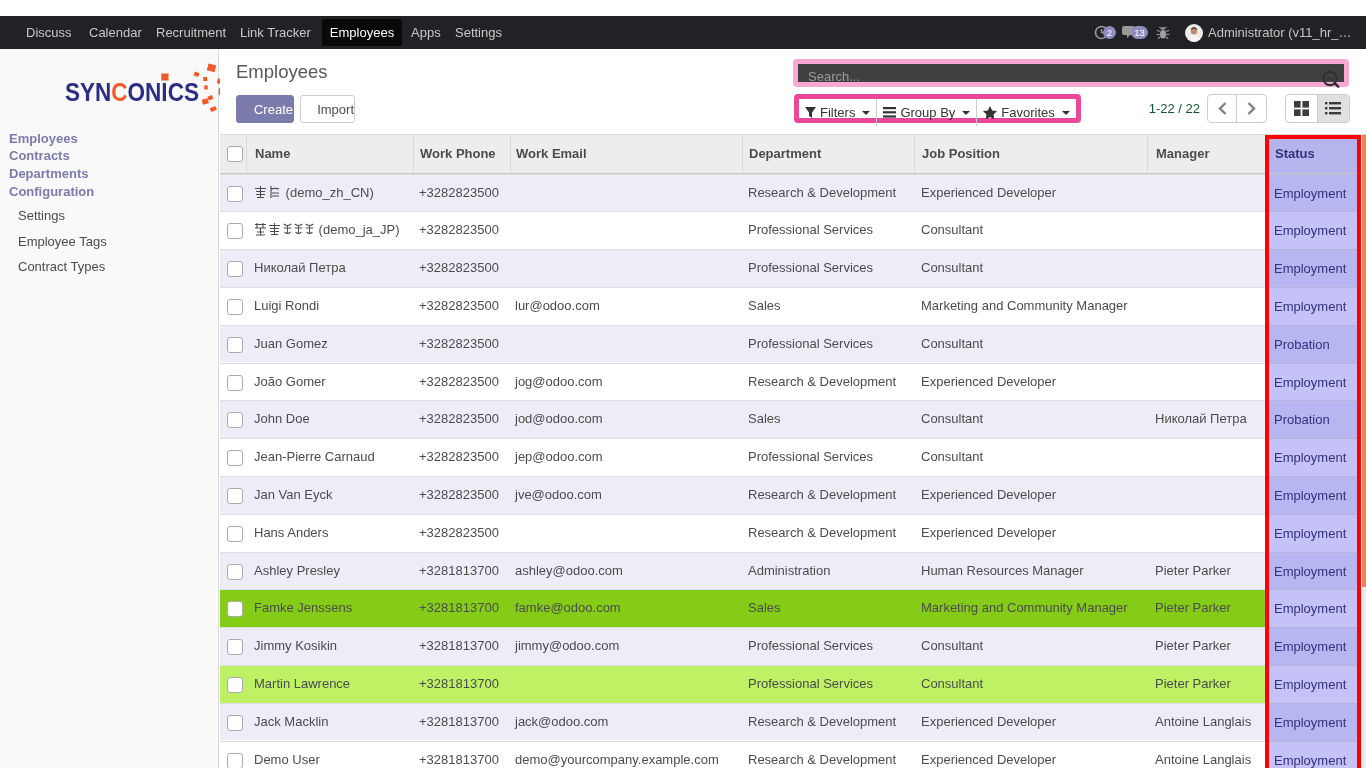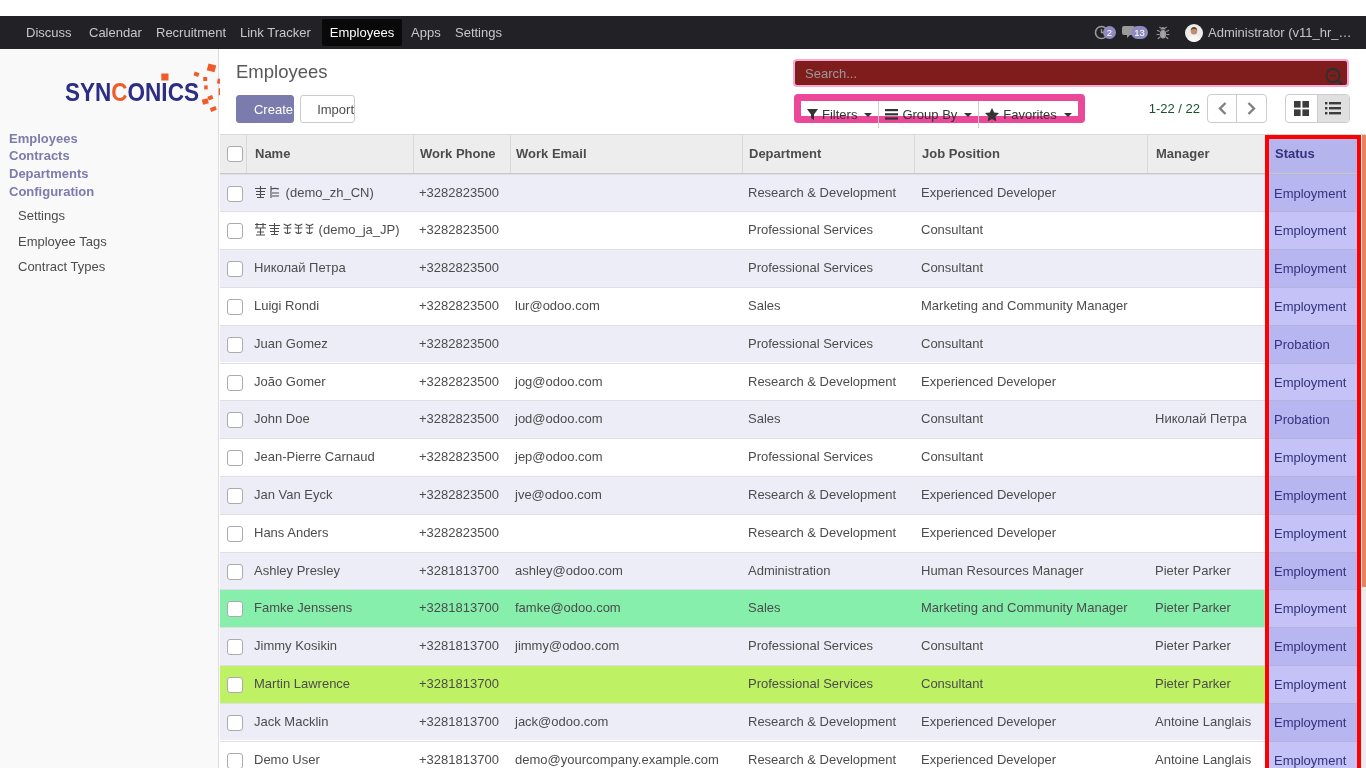--- a/index.html
+++ b/index.html
@@ -21,24 +21,24 @@
 .menu2 { position:absolute; left:18px; font-size:13px; color:#4c4c4c; }
 #powered { position:absolute; left:0; top:718px; width:219px; text-align:center; font-size:12px; color:#888; }
 #powered b { color:#701a75; }
 
 
 #cp { position:absolute; left:220px; top:33px; width:1146px; height:85.5px; background:#fff; border-bottom:1px solid #d9d9d9; }
 #title { position:absolute; left:16px; top:11.5px; font-size:18.5px; color:#585858; }
 .btn { position:absolute; top:46px; height:28px; font-size:13px; border-radius:3px; text-align:right; line-height:27px; }
 #btn-create { left:16px; width:58px; background:#7c7bad; color:#fff; border:1px solid #7c7bad; }
 #btn-import { left:80px; width:55px; background:#fff; color:#4c4c4c; border:1px solid #ccc; }
-#search { position:absolute; left:573px; top:10px; width:555.5px; height:28px; border:2px solid #f9a8d4; border-radius:4px; background:#7f1d1d; }
+#search { position:absolute; left:573px; top:10px; width:555.5px; height:28px; border:5px solid #f9a8d4; border-radius:4px; background:#404040; }
 #search .ph { position:absolute; left:10px; top:0; line-height:25px; font-size:13px; color:#999; }
 #search svg { position:absolute; right:2.5px; top:4.8px; }
-#fgroup { position:absolute; left:574px; top:45px; height:29px; display:flex; border:7px solid #ec4899; border-radius:4px; background:#fff; }
+#fgroup { position:absolute; left:574px; top:45px; height:29px; display:flex; border:5px solid #ec4899; border-radius:4px; background:#fff; }
 #fgroup .fb { height:27px; line-height:27px; font-size:13px; color:#333; padding:0 6px; border-right:1px solid #ccc; display:flex; align-items:center; gap:4px; }
 #fgroup .fb:last-child { border-right:none; }
 .caret { display:inline-block; width:0; height:0; border-left:4px solid transparent; border-right:4px solid transparent; border-top:4px solid #333; margin-left:3px; }
 #pager { position:absolute; left:860px; top:45px; width:120px; text-align:right; font-size:13px; color:#14532d; line-height:29px; }
 #pgbtns { position:absolute; left:987px; top:45px; width:60px; height:29px; border:1px solid #ccc; border-radius:4px; background:#fff; display:flex; }
 #pgbtns .pb { width:29px; height:27px; display:flex; align-items:center; justify-content:center; }
 #pgbtns .pb:first-child { border-right:1px solid #ccc; }
 #vsw { position:absolute; left:1064.5px; top:45px; width:65px; height:29px; border:1px solid #ccc; border-radius:4px; background:#fff; display:flex; }
 #vsw .vb { width:31.5px; height:27px; display:flex; align-items:center; justify-content:center; }
 #vsw .vb.on { background:#e0e0e0; border-left:1px solid #ccc; border-radius:0 3px 3px 0; }
@@ -328,21 +328,21 @@
 <div class="row" style="top:535.5px;background:#ededf7">
       <span class="cb"></span>
       <span class="c c1">Ashley Presley</span>
       <span class="c c2">+3281813700</span>
       <span class="c c3">ashley@odoo.com</span>
       <span class="c c4">Administration</span>
       <span class="c c5">Human Resources Manager</span>
       <span class="c c6">Pieter Parker</span>
       <span class="st" style="background:#b8b6f0">Employment</span>
     </div>
-<div class="row" style="top:573.3px;background:#86efac">
+<div class="row" style="top:573.3px;background:#84cc16">
       <span class="cb"></span>
       <span class="c c1">Famke Jenssens</span>
       <span class="c c2">+3281813700</span>
       <span class="c c3">famke@odoo.com</span>
       <span class="c c4">Sales</span>
       <span class="c c5">Marketing and Community Manager</span>
       <span class="c c6">Pieter Parker</span>
       <span class="st" style="background:#c4c2f7">Employment</span>
     </div>
 <div class="row" style="top:611.0999999999999px;background:#ededf7">

